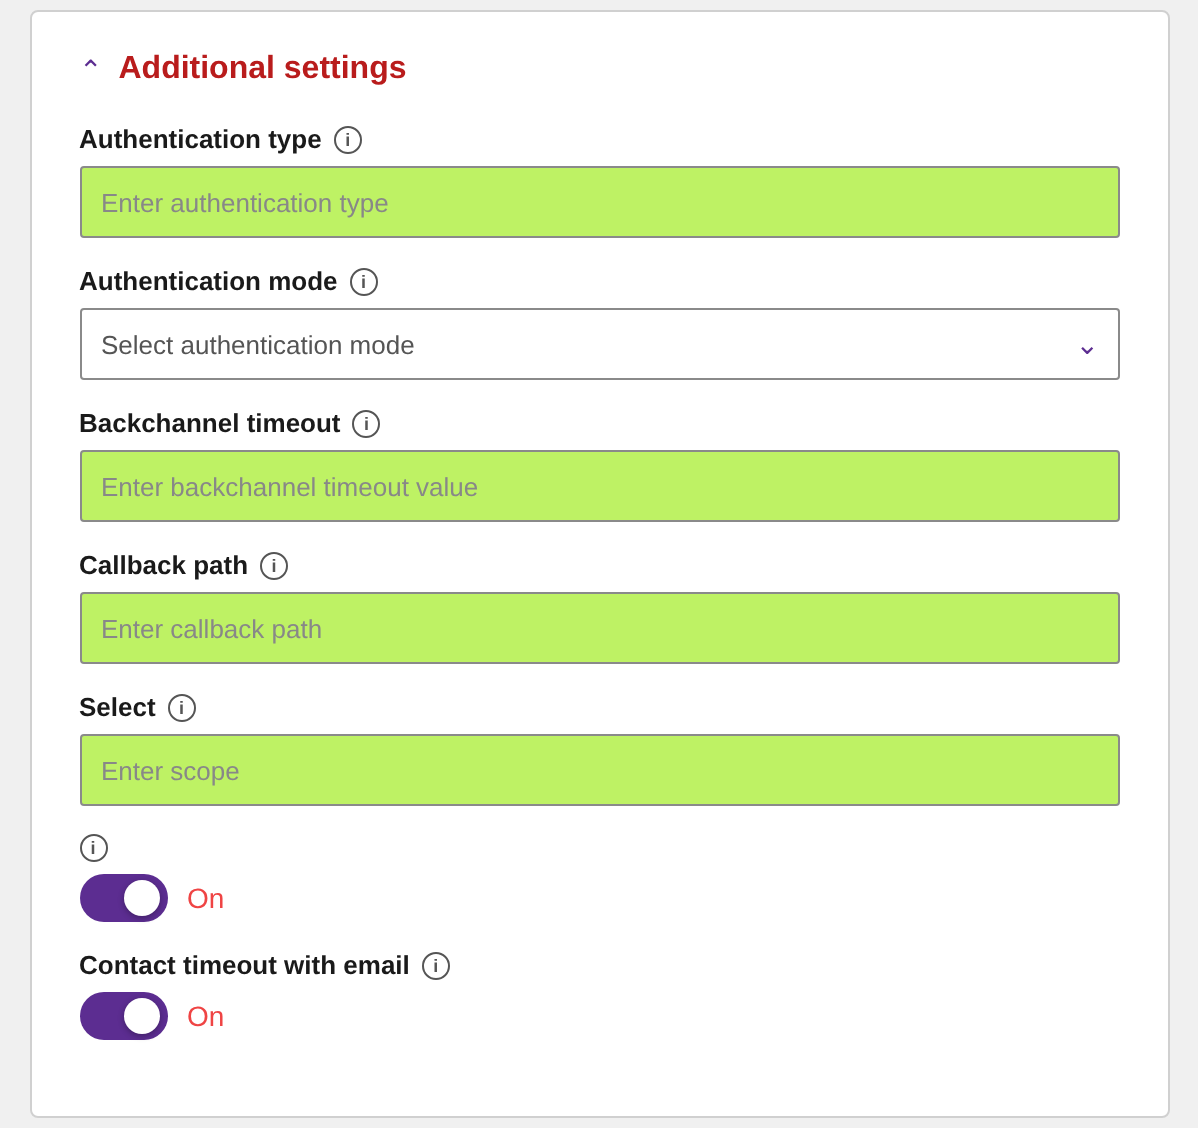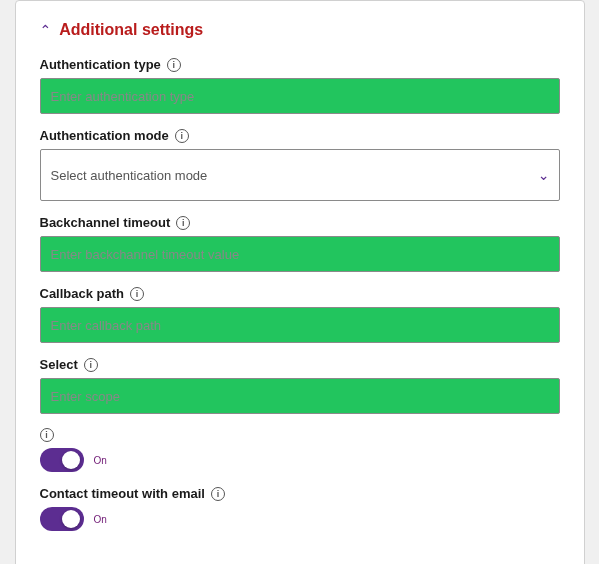--- a/index.html
+++ b/index.html
@@ -76,35 +76,35 @@
 
     .text-input {
       width: 100%;
       height: 36px;
       border: 1px solid #8a8a8a;
       border-radius: 2px;
       padding: 0 10px;
       font-size: 13px;
       color: #555;
       outline: none;
-      background: #22c55e;
+      background: #bef264;
     }
 
     .text-input::placeholder {
       color: #888;
     }
 
     .select-wrapper {
       position: relative;
       width: 100%;
     }
 
     .select-input {
       width: 100%;
-      height: 52px;
+      height: 36px;
       border: 1px solid #8a8a8a;
       border-radius: 2px;
       padding: 0 36px 0 10px;
       font-size: 13px;
       color: #555;
       background: #fff;
       appearance: none;
       cursor: pointer;
       outline: none;
     }
@@ -157,22 +157,22 @@
       left: 22px;
       width: 18px;
       height: 18px;
       background: #fff;
       border-radius: 50%;
       transition: left 0.2s;
       box-shadow: 0 1px 3px rgba(0,0,0,0.3);
     }
 
     .toggle-label {
-      font-size: 10px;
-      color: #701a75;
+      font-size: 14px;
+      color: #ef4444;
     }
   </style>
 </head>
 <body>
 
 <div class="card">
 
   <div class="section-header">
     <span class="chevron-up">⌃</span>
     <span class="section-title">Additional settings</span>

